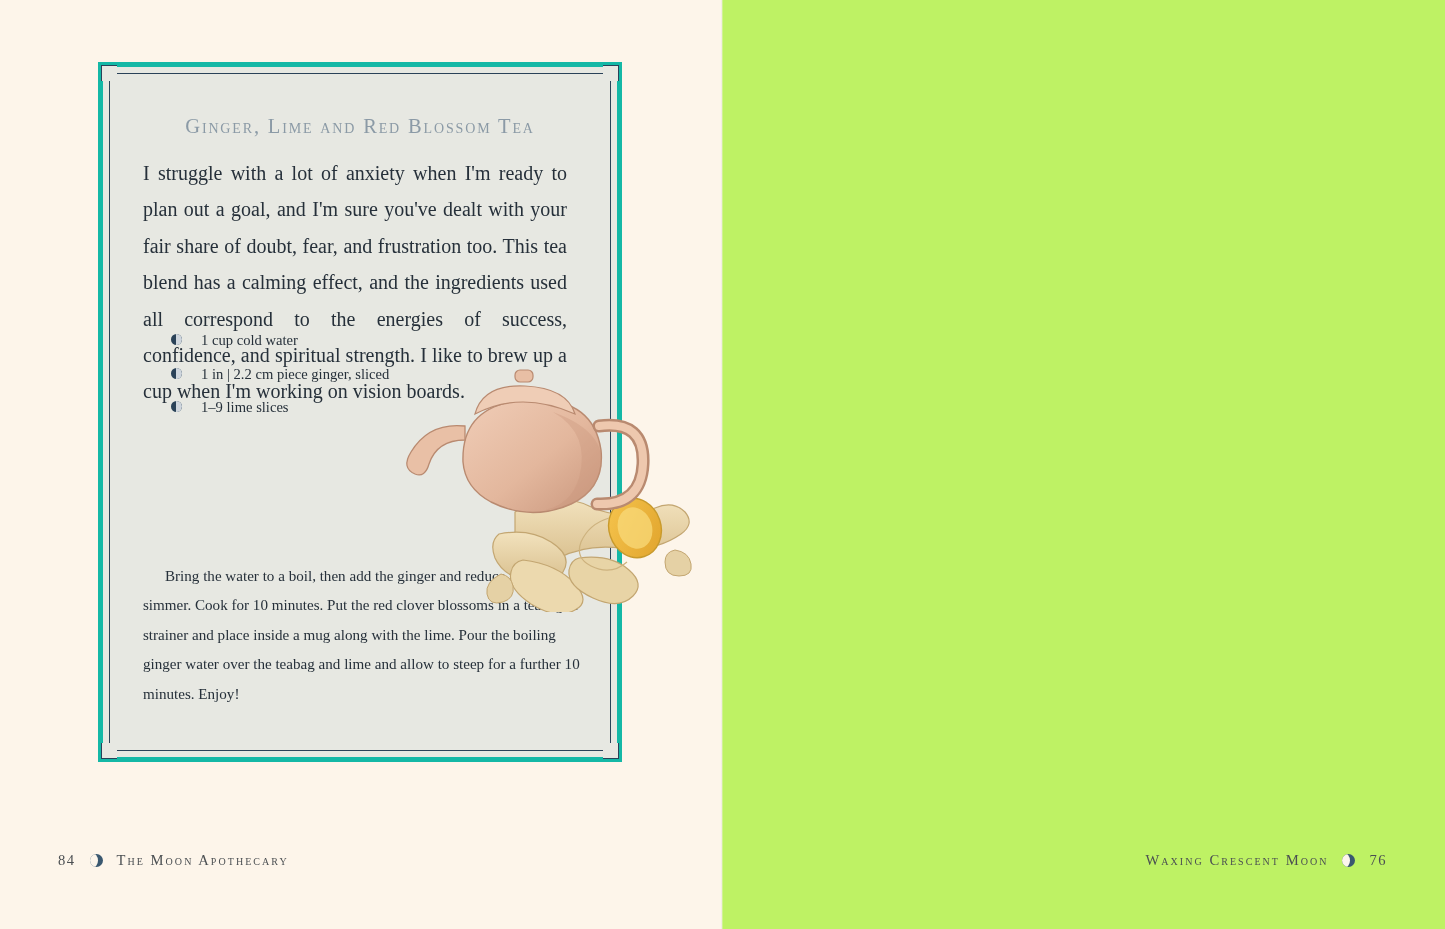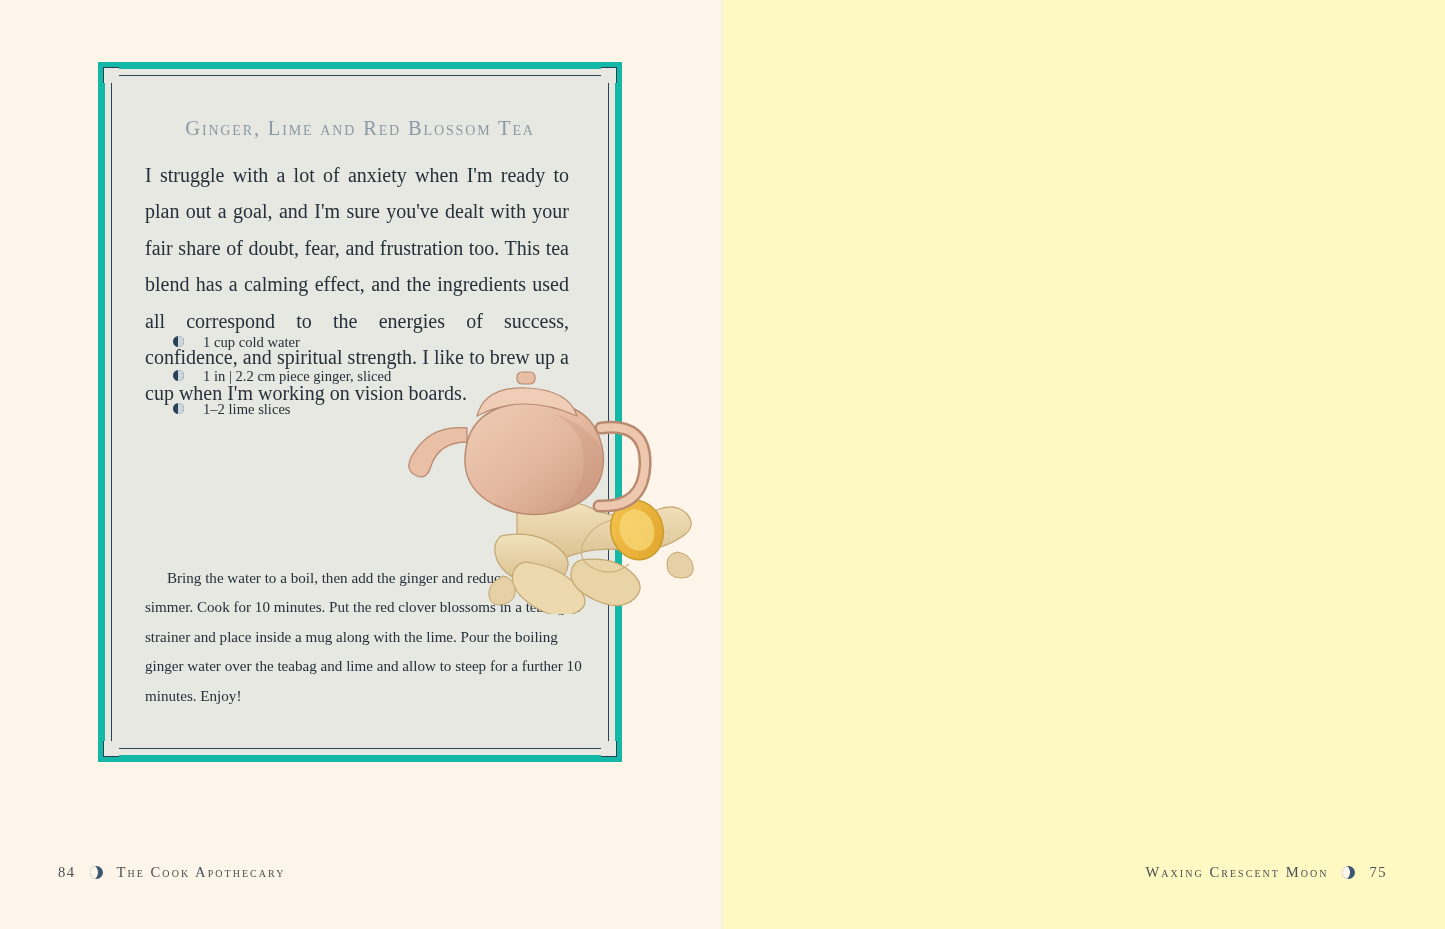--- a/index.html
+++ b/index.html
@@ -23,40 +23,40 @@
     position: relative;
     height: 929px;
     box-sizing: border-box;
   }
   .page-left {
     width: 722px;
     background: #fdf5ea;
   }
   .page-right {
     width: 723px;
-    background: #fef9c3;
+    background: #bef264;
   }
   .gutter {
     position: absolute;
     left: 721px;
     top: 0;
     width: 2px;
     height: 929px;
     background: linear-gradient(to right, rgba(0,0,0,0.05), rgba(255,255,255,0.4));
   }
 
   
   .frame {
     position: absolute;
     left: 98px;
     top: 62px;
     width: 524px;
     height: 700px;
     background: #e7e8e2;
-    border: 7px solid #14b8a6;
+    border: 5px solid #14b8a6;
     box-sizing: border-box;
   }
   .frame-inner {
     position: absolute;
     inset: 6px;
     border: 1px solid #2a4258;
     box-sizing: border-box;
     pointer-events: none;
   }
   .frame .corner {
@@ -152,21 +152,21 @@
     top: 255px;
     width: 300px;
     height: 290px;
     z-index: 2;
     pointer-events: none;
   }
 
   
   .footer {
     position: absolute;
-    bottom: 48px;
+    bottom: 60px;
     font-size: 14.6px;
     letter-spacing: 0.14em;
     color: #4b4f52;
     font-variant: small-caps;
     display: flex;
     align-items: center;
     gap: 14px;
   }
   .footer-left { left: 58px; }
   .footer-right { right: 58px; }
@@ -259,37 +259,37 @@
         <li>
           <span class="moon-bullet"></span>
           <span>1 cup cold water</span>
         </li>
         <li>
           <span class="moon-bullet"></span>
           <span>1 in | 2.2 cm piece ginger, sliced</span>
         </li>
         <li>
           <span class="moon-bullet"></span>
-          <span>1–2 lime slices</span>
+          <span>1–9 lime slices</span>
         </li>
       </ul>
 
       <div class="method">Bring the water to a boil, then add the ginger and reduce to a simmer. Cook for 10 minutes. Put the red clover blossoms in a teabag or strainer and place inside a mug along with the lime. Pour the boiling ginger water over the teabag and lime and allow to steep for a further 10 minutes. Enjoy!</div>
     </div>
 
     <div class="footer footer-left">
       <span class="foot-num">84</span>
       <span class="foot-moon"></span>
-      <span>The Cook Apothecary</span>
+      <span>The Moon Apothecary</span>
     </div>
   </div>
 
   <div class="page page-right">
 
     <div class="footer footer-right">
       <span>Waxing Crescent Moon</span>
       <span class="foot-moon"></span>
-      <span class="foot-num">75</span>
+      <span class="foot-num">76</span>
     </div>
   </div>
 
   <div class="gutter"></div>
 </div>
 
 </body></html>

